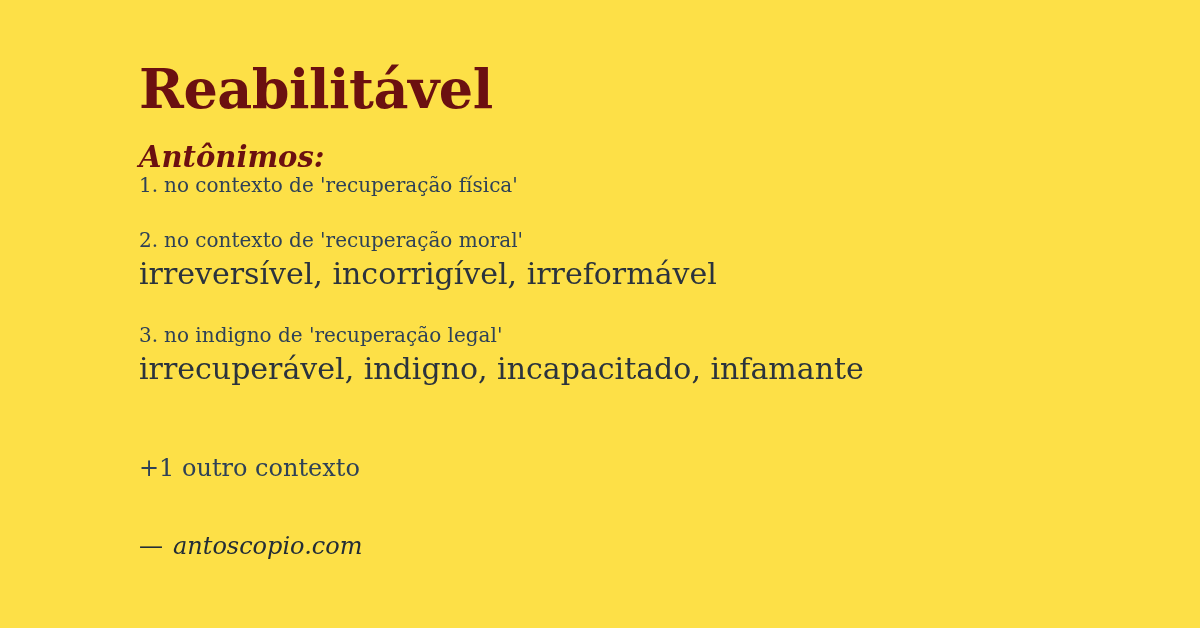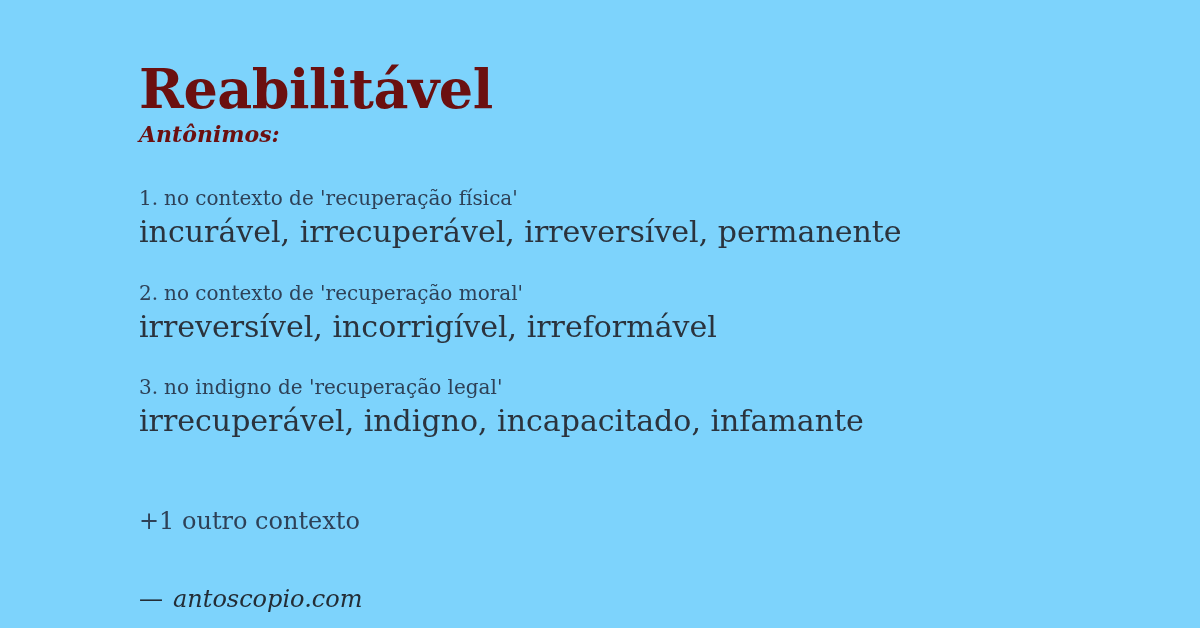--- a/index.html
+++ b/index.html
@@ -11,39 +11,38 @@
     width: 1200px;
     height: 628px;
     overflow: hidden;
     font-family: "DejaVu Serif", "Liberation Serif", serif;
   }
   .card {
     box-sizing: border-box;
     width: 1200px;
     height: 628px;
     padding: 60px 60px 0 139px;
-    background: #7dd3fc;
+    background: #fde047;
   }
   .word-title {
     margin: 0;
     font-size: 54px;
     line-height: 1.08;
     font-weight: bold;
     color: #6b1010;
     letter-spacing: -0.5px;
   }
   .subtitle {
-    margin-top: 3px;
-    font-size: 22px;
+    margin-top: 22px;
+    font-size: 29px;
     font-weight: bold;
     font-style: italic;
     color: #6b1010;
   }
   .contexts {
-    margin-top: 40px;
   }
   .context {
     margin: 0 0 32px 0;
     padding: 0;
   }
   .ctx-label {
     font-size: 20px;
     line-height: 1.15;
     color: #2e4157;
   }
@@ -85,21 +84,20 @@
   <h1 class="word-title">Reabilitável</h1>
 
   <div class="subtitle">Antônimos:</div>
 
   <div class="contexts">
 
     <section class="context">
       <div class="ctx-label">
         <span class="ctx-num">1.</span><span>no contexto de 'recuperação física'</span>
       </div>
-      <div class="antonyms">incurável, irrecuperável, irreversível, permanente</div>
     </section>
 
     <section class="context">
       <div class="ctx-label">
         <span class="ctx-num">2.</span><span>no contexto de 'recuperação moral'</span>
       </div>
       <div class="antonyms">irreversível, incorrigível, irreformável</div>
     </section>
 
     <section class="context">

